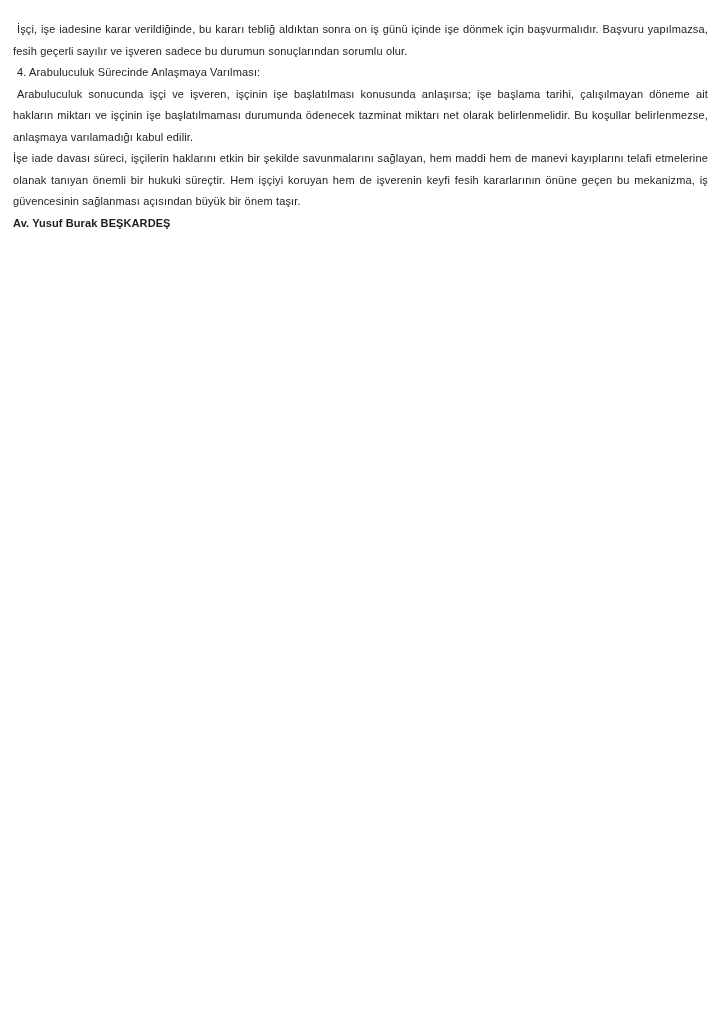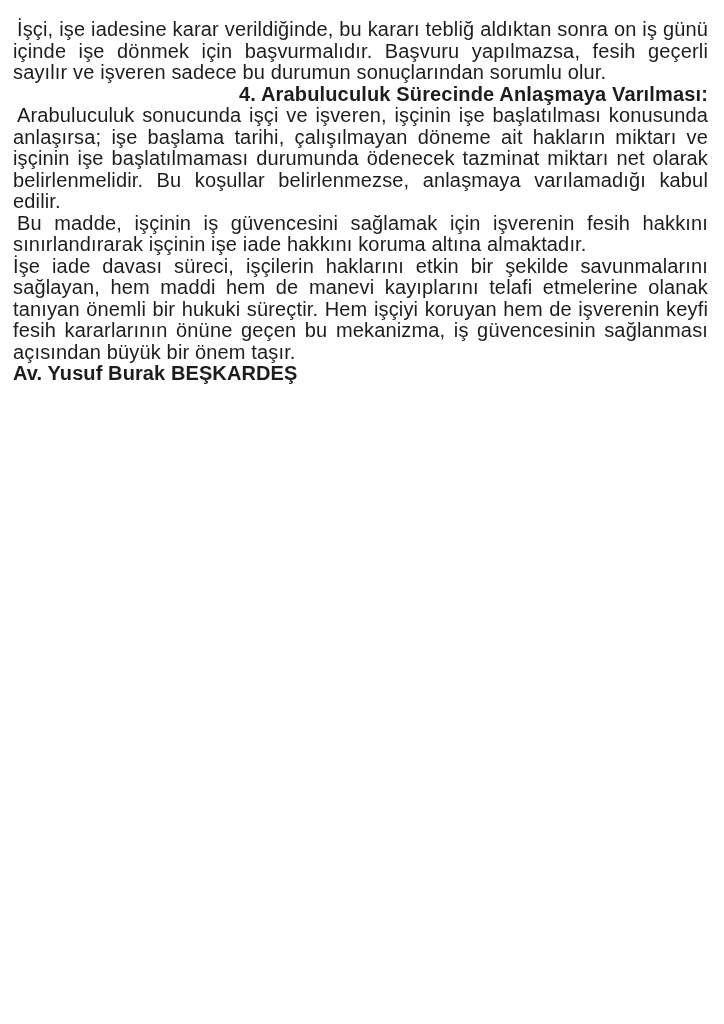--- a/index.html
+++ b/index.html
@@ -12,37 +12,36 @@
     height: 1024px;
     overflow: hidden;
   }
   .page {
     box-sizing: border-box;
     width: 724px;
     height: 1024px;
     background: #ffffff;
     padding: 19px 16px 0 13px;
     font-family: "Liberation Sans", "DejaVu Sans", sans-serif;
-    font-size: 20px;
+    font-size: 11px;
     line-height: 21.5px;
     letter-spacing: 0.15px;
     color: #1d1d1d;
   }
   .page p {
     margin: 0;
   }
   .para {
     text-align: justify;
     text-indent: 4px;
   }
   .heading {
-    text-align: right;
+    text-align: left;
     text-indent: 4px;
     margin-bottom: 21px;
-    font-weight: bold;
   }
   .closing {
     text-align: justify;
     text-indent: 0;
     margin-top: 42px;
   }
   .signature {
     margin-top: 17px;
     text-align: left;
     font-weight: bold;
@@ -57,18 +56,17 @@
   <p class="para">İşçi, işe iadesine karar verildiğinde, bu kararı tebliğ aldıktan sonra on iş günü içinde işe dönmek için başvurmalıdır. Başvuru yapılmazsa, fesih geçerli sayılır ve işveren sadece bu durumun sonuçlarından sorumlu olur.</p>
 
 
   <p class="heading">4. Arabuluculuk Sürecinde Anlaşmaya Varılması:</p>
 
   <p class="para">Arabuluculuk sonucunda işçi ve işveren, işçinin işe başlatılması konusunda anlaşırsa; işe başlama tarihi, çalışılmayan döneme ait hakların miktarı ve işçinin işe başlatılmaması durumunda ödenecek tazminat miktarı net olarak belirlenmelidir. Bu koşullar belirlenmezse, anlaşmaya varılamadığı kabul edilir.</p>
 
 
 
 
-  <p class="para">Bu madde, işçinin iş güvencesini sağlamak için işverenin fesih hakkını sınırlandırarak işçinin işe iade hakkını koruma altına almaktadır.</p>
 
   <p class="closing">İşe iade davası süreci, işçilerin haklarını etkin bir şekilde savunmalarını sağlayan, hem maddi hem de manevi kayıplarını telafi etmelerine olanak tanıyan önemli bir hukuki süreçtir. Hem işçiyi koruyan hem de işverenin keyfi fesih kararlarının önüne geçen bu mekanizma, iş güvencesinin sağlanması açısından büyük bir önem taşır.</p>
 
   <p class="signature">Av. Yusuf Burak BEŞKARDEŞ</p>
 </div>
 
 </body></html>

